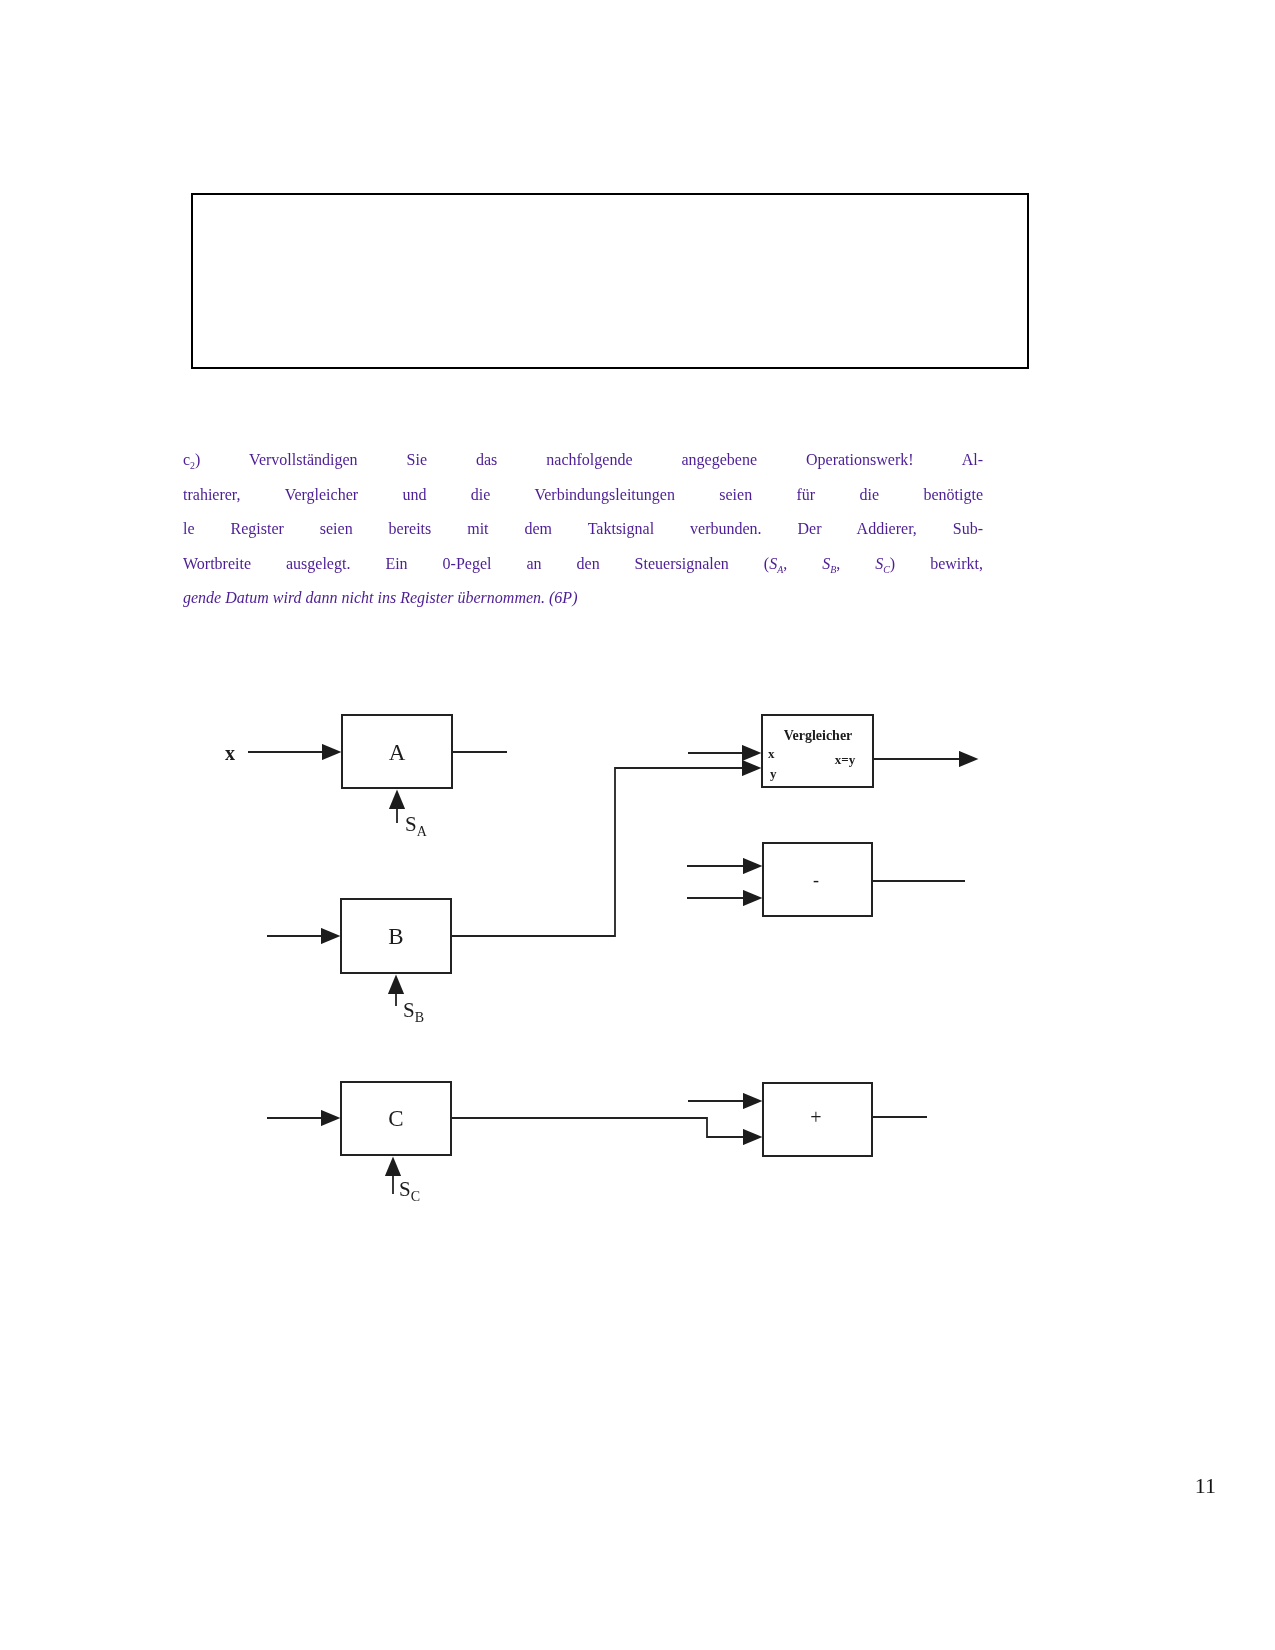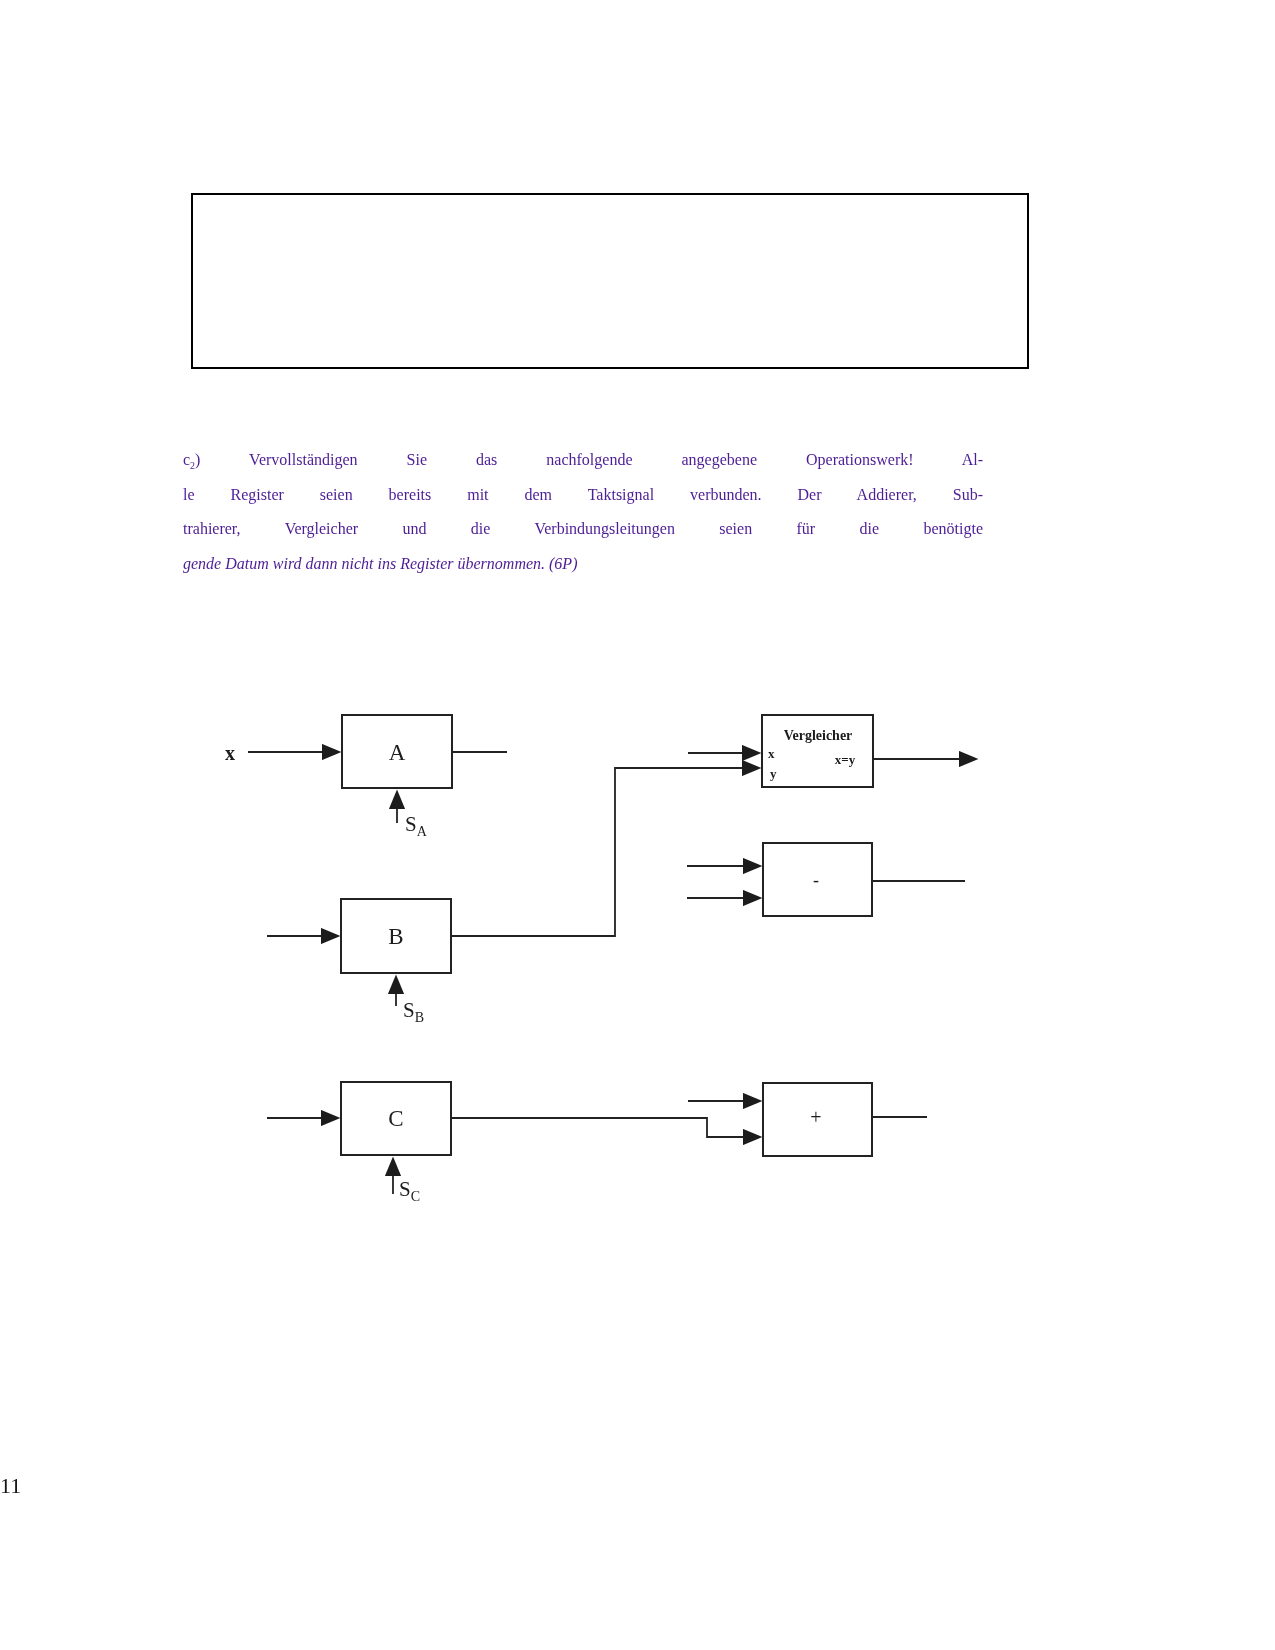--- a/index.html
+++ b/index.html
@@ -51,36 +51,37 @@
   }
   .diagram text {
     font-family: "Liberation Serif", "DejaVu Serif", serif;
     fill: #1c1c1c;
   }
   .pagenum {
     position: absolute;
     left: 0;
     top: 1473px;
     width: 1216px;
-    text-align: left;
+    text-align: right;
     font-size: 22px;
     color: #141414;
   }
 </style>
 </head>
 <body>
 
 <div class="page">
 
   <div class="answer-box"></div>
 
   <div class="para">
     <div class="line"><span>c</span><sub>2</sub><span>) Vervollständigen Sie das nachfolgende angegebene Operationswerk! Al-</span></div>
+    <div class="line">trahierer, Vergleicher und die Verbindungsleitungen seien für die benötigte</div>
     <div class="line">le Register seien bereits mit dem Taktsignal verbunden. Der Addierer, Sub-</div>
-    <div class="line">trahierer, Vergleicher und die Verbindungsleitungen seien für die benötigte</div>
+    <div class="line"><span>Wortbreite ausgelegt. Ein 0-Pegel an den Steuersignalen (</span><i>S</i><sub><i>A</i></sub><span>, </span><i>S</i><sub><i>B</i></sub><span>, </span><i>S</i><sub><i>C</i></sub><span>) bewirkt,</span></div>
     <div class="line last">gende Datum wird dann nicht ins Register übernommen. (6P)</div>
   </div>
 
   <svg class="diagram" width="1275" height="1650" viewBox="0 0 1275 1650">
     <defs>
       <marker id="ah" viewBox="0 0 12 10" refX="10.5" refY="5" markerWidth="11" markerHeight="9" orient="auto">
         <path d="M0 0 L12 5 L0 10 Z" fill="#1c1c1c"></path>
       </marker>
     </defs>
 

